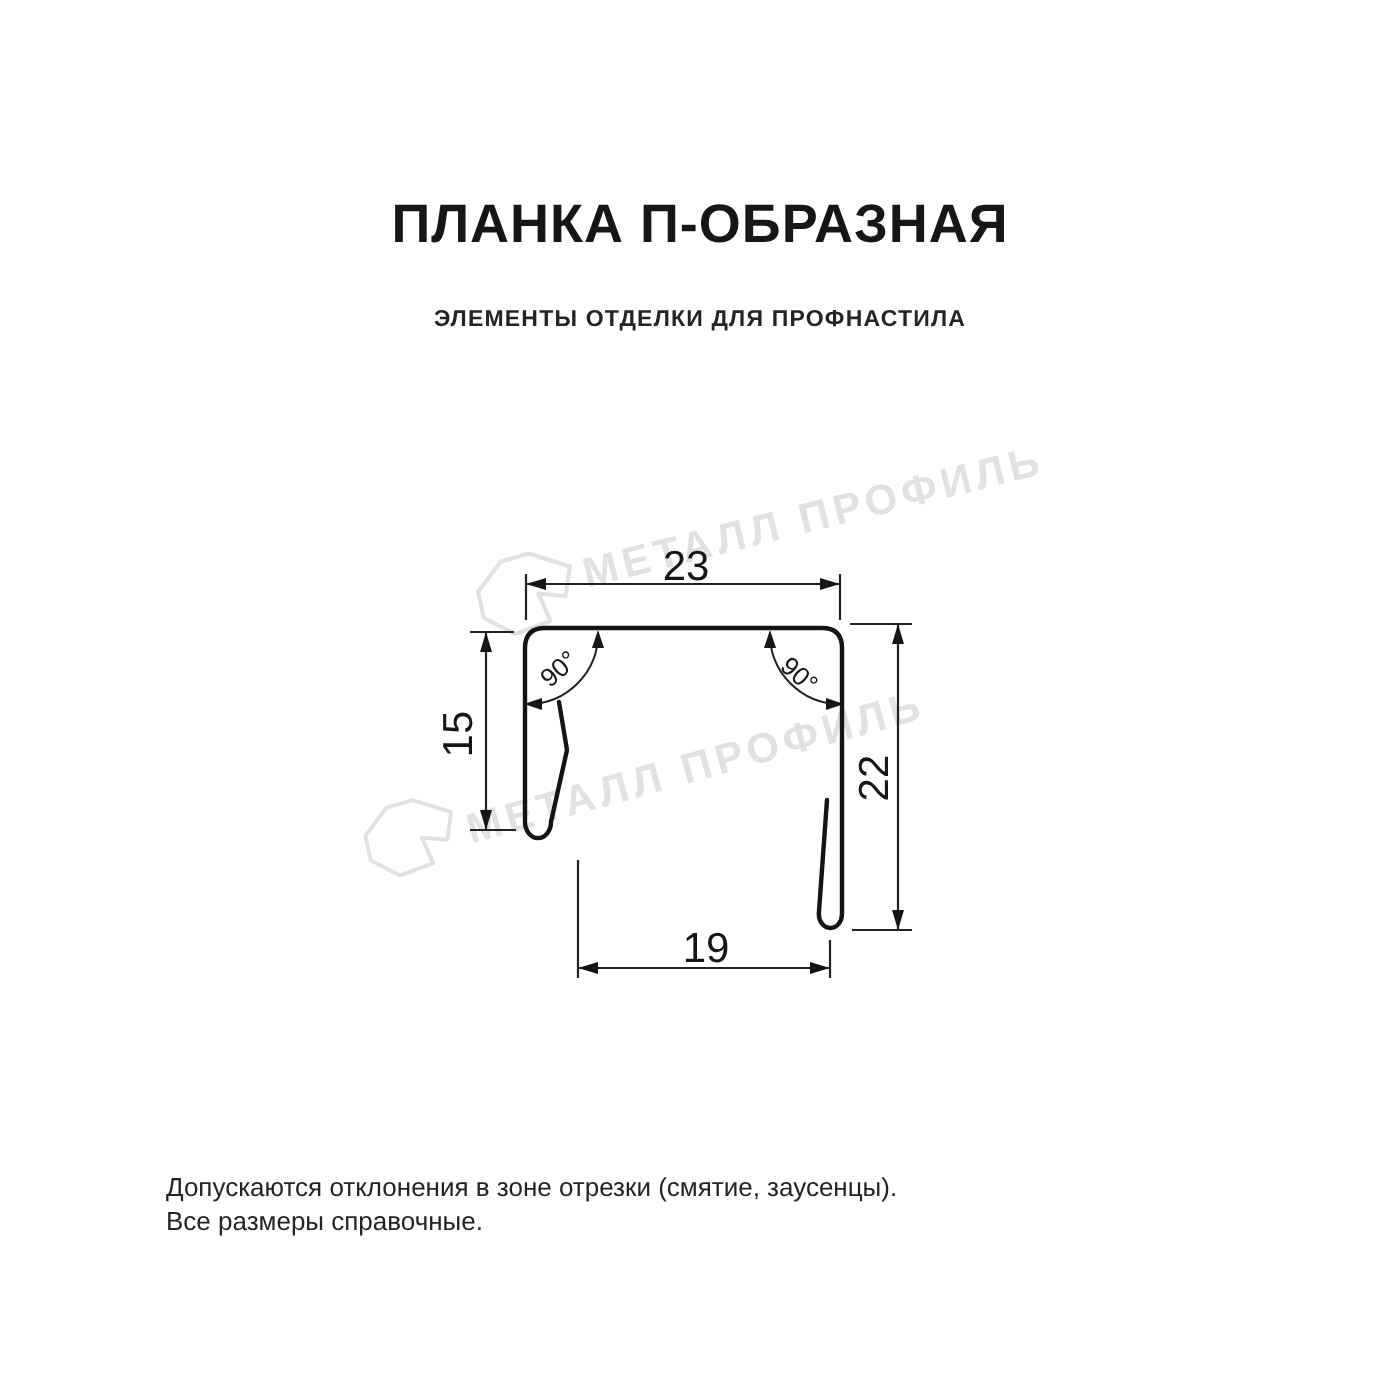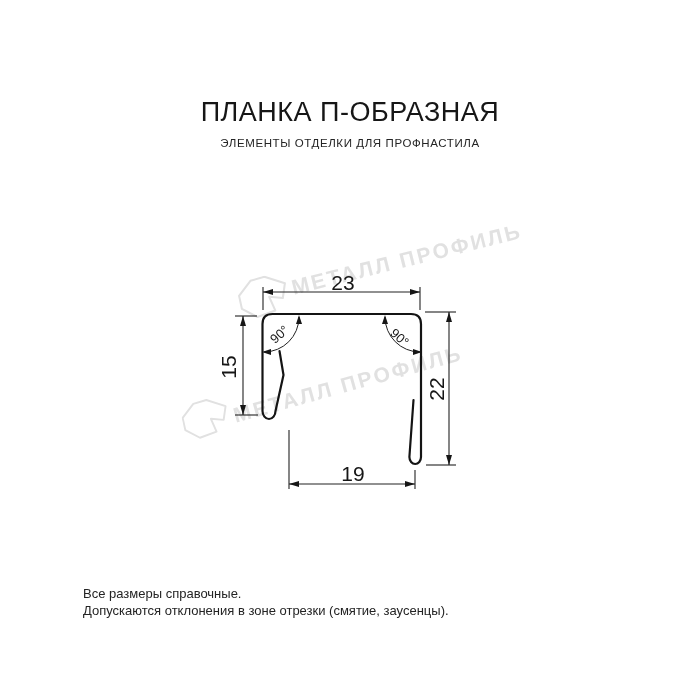--- a/index.html
+++ b/index.html
@@ -4,25 +4,25 @@
 <style>
   html,body{margin:0;padding:0;}
   body{
     width:700px;height:700px;position:relative;overflow:hidden;
     background:#ffffff;
     font-family:"Liberation Sans", sans-serif;
     color:#161616;
   }
   .page-header{position:absolute;left:0;top:100px;width:700px;text-align:center;}
   .title{
-    font-size:27px;line-height:25px;font-weight:normal;letter-spacing:.5px;
+    font-size:27px;line-height:25px;font-weight:bold;letter-spacing:.5px;
     color:#161616;margin:0;
   }
   .subtitle{
-    margin-top:12px;font-size:11.5px;font-weight:normal;letter-spacing:.6px;color:#242424;
+    margin-top:29px;font-size:11.5px;font-weight:bold;letter-spacing:.6px;color:#242424;
   }
   
   .wm{position:absolute;pointer-events:none;}
   .wm-text{
     font-size:21px;font-weight:600;letter-spacing:2.5px;color:#e1e1e1;
     white-space:nowrap;transform-origin:left center;height:30px;line-height:30px;
   }
   .wm-text.one{left:292px;top:273px;transform:rotate(-14deg);}
   .wm-text.two{left:234px;top:401px;transform:rotate(-15.5deg);}
   .wm-logo{transform-origin:center;}
@@ -114,15 +114,15 @@
 
   <g>
     <path d="M 385 317 A 35 35 0 0 0 420 352" fill="none" stroke="#222222" stroke-width="1"></path>
     <polygon points="385,315 382,324 388,324" fill="#161616"></polygon>
     <polygon points="422,352 413,349 413,355" fill="#161616"></polygon>
   </g>
   <text class="deg-num" x="400" y="342" text-anchor="middle" transform="rotate(42 400 337)">90°</text>
 </svg>
 
 <div class="footer">
+  <div>Допускаются отклонения в зоне отрезки (смятие, заусенцы).</div>
   <div>Все размеры справочные.</div>
-  <div>Допускаются отклонения в зоне отрезки (смятие, заусенцы).</div>
 </div>
 
 </body></html>

